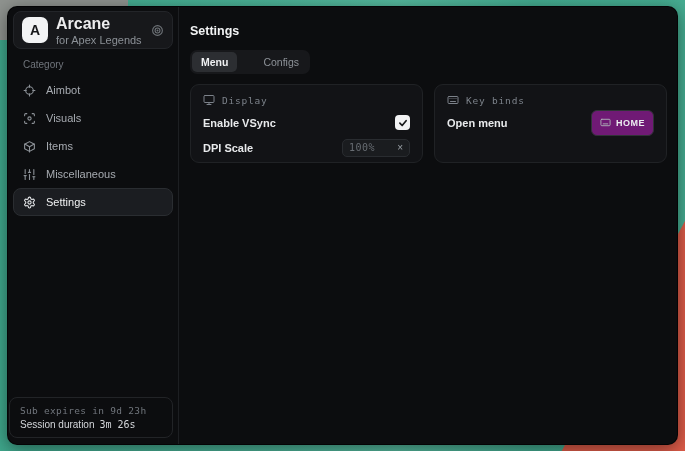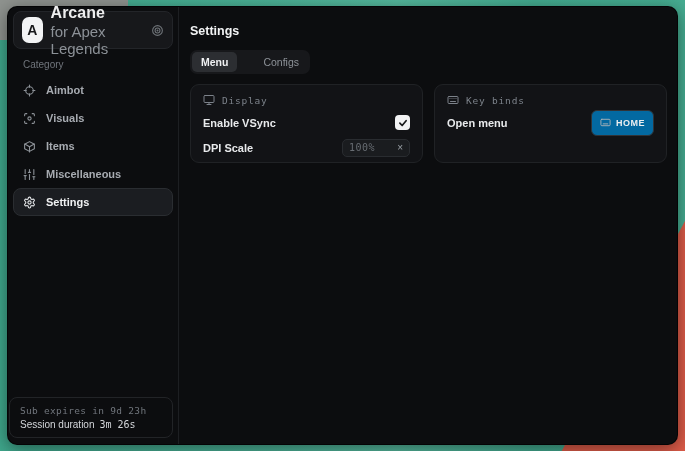--- a/index.html
+++ b/index.html
@@ -26,26 +26,26 @@
   
   .sidebar { width:171px; flex:0 0 171px; border-right:1px solid #1d1f22;
     position:relative; padding:4px 5px; }
   .brand-card { height:38px; background:#17181b; border:1px solid #232529;
     border-radius:8px; display:flex; align-items:center; gap:8px; padding:0 8px; }
   .logo { width:26px; height:26px; background:#f2f3f4; border-radius:7px;
     display:flex; align-items:center; justify-content:center;
     color:#17181a; font-weight:bold; font-size:14px; }
   .brand-text { display:flex; flex-direction:column; gap:1px; }
   .brand-name { font-size:16px; font-weight:700; color:#ededee; }
-  .brand-sub { font-size:15px; color:#8c9197; }
+  .brand-sub { font-size:11px; color:#8c9197; }
   .brand-icon { margin-left:auto; color:#6e7378; display:flex; cursor:pointer; }
 
   .category-label { margin:10px 0 6px 10px; font-size:10px; color:#70757c; }
 
-  .nav { list-style:none;font-weight:bold; }
+  .nav { list-style:none; }
   .nav-item { height:28px; display:flex; align-items:center; gap:10px;
     padding:0 9px; border:1px solid transparent; border-radius:8px;
     color:#a7abb1; font-size:11px; cursor:pointer; }
   .nav-item .nav-icon { display:flex; color:#8d9298; }
   .nav-item.active { background:#1b1d21; border-color:#2a2d31; color:#f0f1f2; }
   .nav-item.active .nav-icon { color:#e4e6e8; }
 
   .session-card { position:absolute; left:1px; right:5px; bottom:6px;
     border:1px solid #222427; border-radius:8px; padding:7px 10px;
     display:flex; flex-direction:column; gap:3px; }
@@ -74,21 +74,21 @@
     display:flex; align-items:center; justify-content:center; cursor:pointer; }
 
   .dpi-input { width:68px; height:18px; background:#1a1c1f; border:1px solid #292c30;
     border-radius:5px; display:flex; align-items:center; justify-content:space-between;
     padding:0 6px; cursor:text; }
   .dpi-value { font-size:10px; color:#686d73; letter-spacing:.5px; }
   .dpi-clear { font-size:10px; color:#9aa0a6; cursor:pointer; line-height:1;
     font-family:"Liberation Sans",sans-serif; }
 
   .keybind-pill { display:inline-flex; align-items:center; gap:5px;
-    background:#0369a1; border:1px solid #303337; border-radius:6px;
+    background:#701a75; border:1px solid #303337; border-radius:6px;
     height:26px; padding:0 8px; cursor:pointer; }
   .keybind-pill .key-label { font-size:9px; font-weight:700; color:#eceef0;
     letter-spacing:.5px; }
   .keybind-pill svg { color:#aeb3b8; }
 </style>
 </head>
 <body>
 
 <div class="bg-grey-patch"></div>
 <div class="bg-red-corner"></div>

